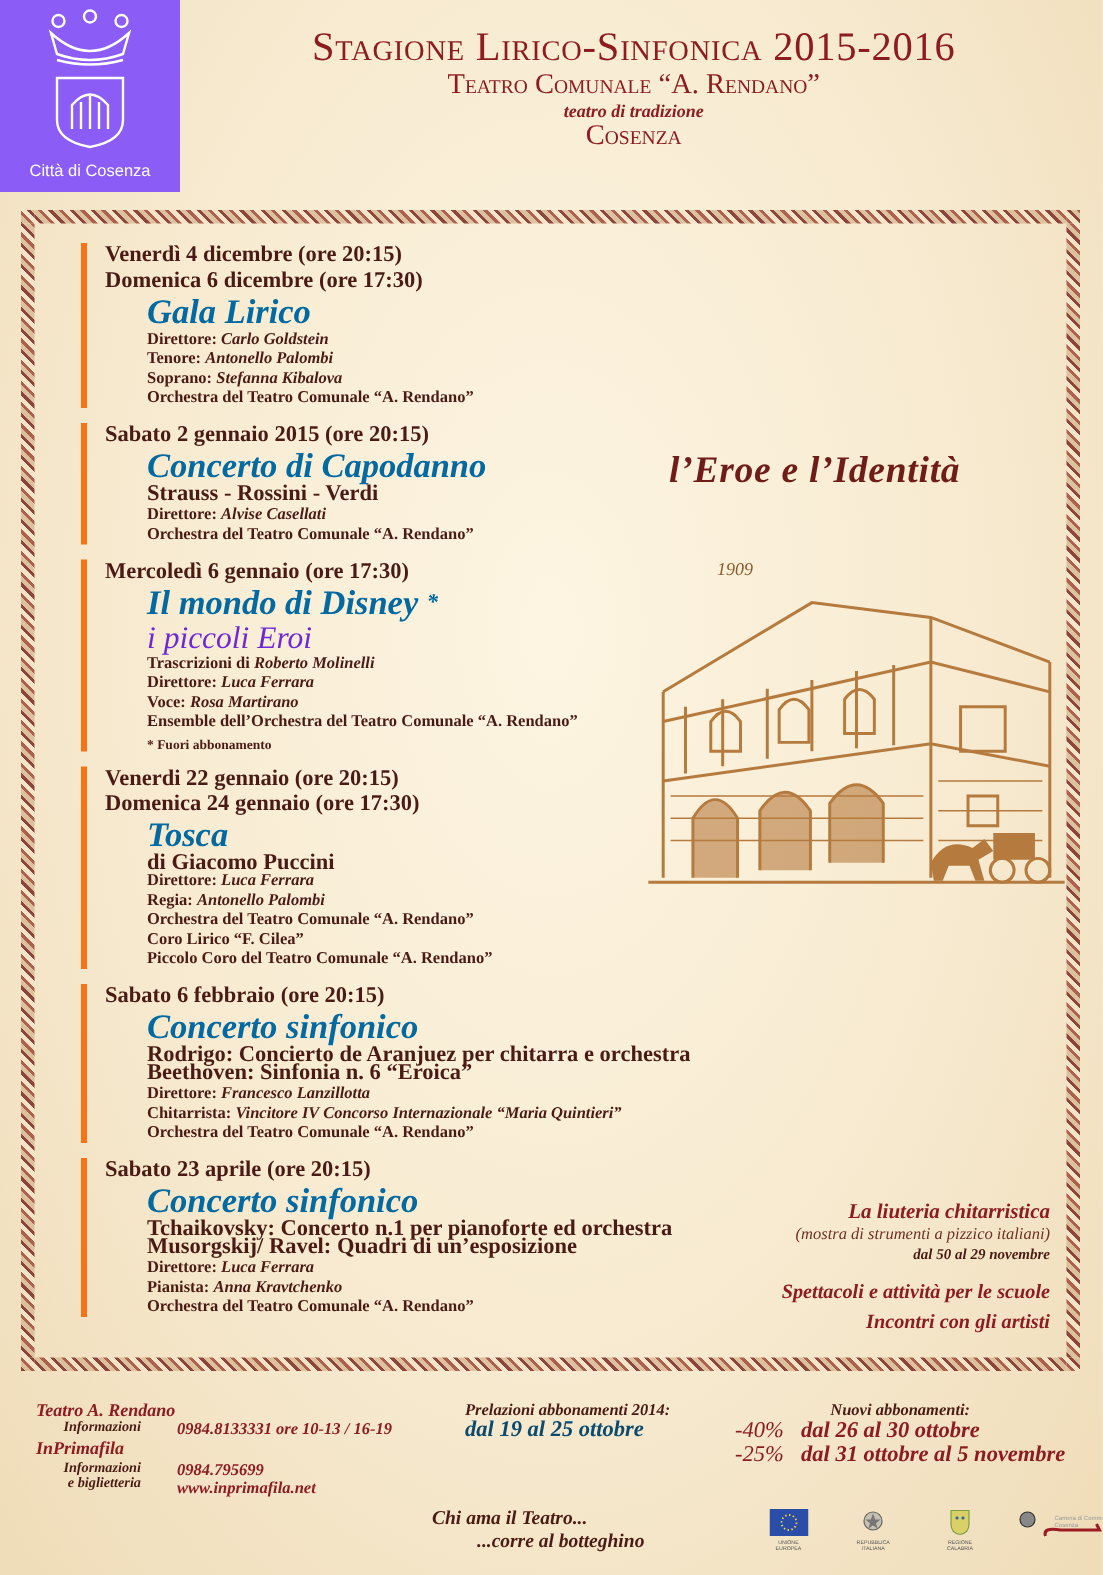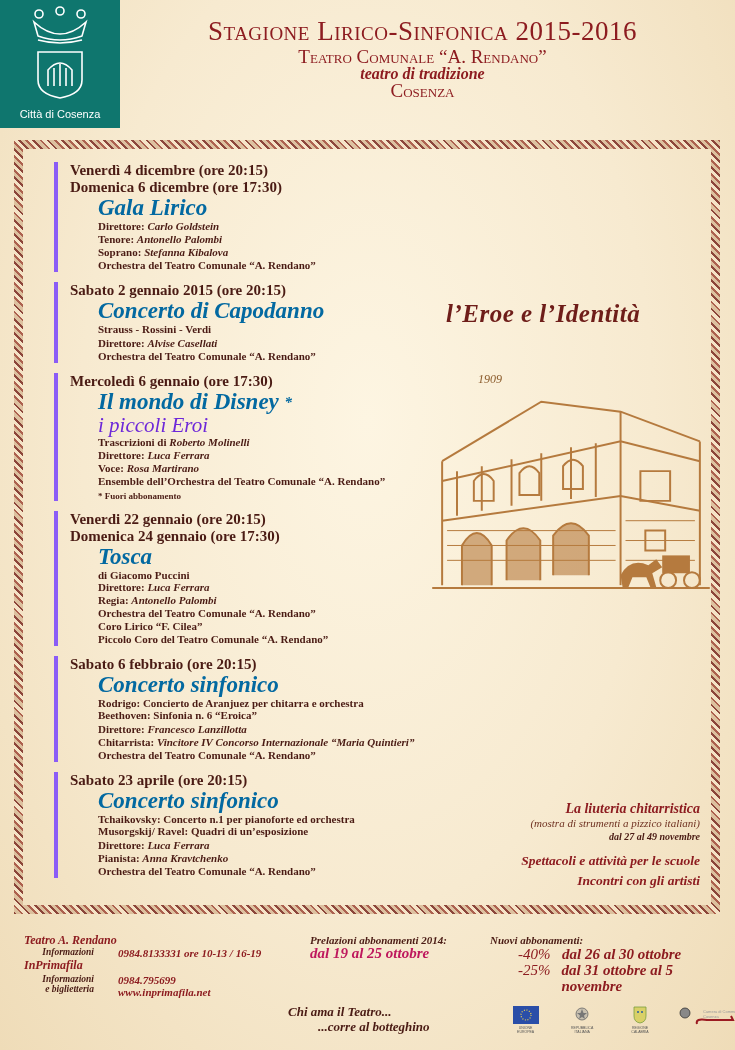--- a/index.html
+++ b/index.html
@@ -9,62 +9,62 @@
     font-family: "Liberation Serif", serif;
     background: #f8ecd3;
     background-image:
       radial-gradient(ellipse at 50% 40%, #fdf5e2 0%, #f7ead0 55%, #efdcb8 100%),
       repeating-linear-gradient(95deg, rgba(200,170,120,0.05) 0 2px, transparent 2px 19px);
     color: #4a1b14;
   }
   
   .logo-block {
     position: absolute; left: 0; top: 0; width: 120px; height: 128px;
-    background: #0f766e;
+    background: #8b5cf6;
   }
   .logo-block svg { position: absolute; left: 30px; top: 6px; }
   .logo-caption {
     position: absolute; left: 0; right: 0; bottom: 8px;
     text-align: center; color: #fff;
     font-family: "Liberation Sans", sans-serif; font-size: 11px;
   }
   .header-titles {
     position: absolute; left: 120px; top: 16px; width: 605px; text-align: center;
     color: #8d1c20;
   }
   .header-main { font-size: 27px; font-variant: small-caps; letter-spacing: 0.5px; line-height: 30px; }
   .header-sub { font-size: 19px; font-variant: small-caps; line-height: 22px; }
-  .header-tag { font-size: 16px; font-style: italic; font-weight: bold; line-height: 12px; }
+  .header-tag { font-size: 12px; font-style: italic; font-weight: bold; line-height: 12px; }
   .header-city { font-size: 19px; font-variant: small-caps; line-height: 22px; }
 
   
   .frame {
     position: absolute; left: 14px; top: 140px; width: 706px; height: 774px;
     border: 9px solid transparent;
     border-image: repeating-linear-gradient(45deg, #7a2a22 0 2px, #d9bb98 2px 5px, #a04a3a 5px 7px, #f5e3c6 7px 10px) 9;
     border-radius: 28px;
     opacity: 0.85;
   }
 
   
   .events { position: absolute; left: 54px; top: 162px; width: 420px; }
   .event {
-    position: relative; border-left: 4px solid #8b5cf6; padding-left: 12px;
+    position: relative; border-left: 4px solid #f97316; padding-left: 12px;
     margin-bottom: 10px;
   }
   .date-line { font-size: 15px; font-weight: bold; line-height: 17px; color: #4a1b14; }
   .event-title {
     font-size: 23px; font-weight: bold; font-style: italic; color: #0369a1;
     line-height: 24px; padding-left: 28px;
   }
   .event-title .star { font-size: 15px; vertical-align: top; }
   .event-subtitle { font-size: 21px; font-style: italic; color: #6d28d9; line-height: 22px; padding-left: 28px; }
   .detail { font-size: 11px; font-weight: bold; line-height: 13px; padding-left: 28px; color: #4a1b14; }
   .detail i { font-weight: bold; }
-  .detail.small { font-size: 11px; line-height: 12px; }
+  .detail.small { font-size: 15px; line-height: 12px; }
   .note { font-size: 9px; font-weight: bold; padding-left: 28px; margin-top: 3px; }
 
   
   .motto {
     position: absolute; left: 446px; top: 300px; width: 240px;
     font-family: "Liberation Serif", serif; font-style: italic; font-weight: bold;
     font-size: 25px; color: #6e1d19; letter-spacing: 0.5px;
   }
   .building { position: absolute; left: 432px; top: 372px; width: 278px; height: 228px; }
   .year { position: absolute; left: 478px; top: 372px; font-size: 12px; font-style: italic; color: #8a5a2a; }
@@ -74,25 +74,25 @@
   .extra-dates { font-size: 10px; font-weight: bold; font-style: italic; line-height: 13px; color: #4a1b14; margin-bottom: 8px; }
   .extra-line { font-size: 13.5px; font-weight: bold; font-style: italic; line-height: 20px; }
 
   
   .footer-left { position: absolute; left: 24px; top: 934px; width: 280px; }
   .f-org { font-size: 12px; font-weight: bold; font-style: italic; color: #8d1c20; line-height: 13px; }
   .f-row { display: flex; }
   .f-label { width: 94px; text-align: right; font-size: 9.5px; font-weight: bold; font-style: italic; line-height: 10px; color: #4a1b14; padding-right: 24px; }
   .f-value { font-size: 11px; font-weight: bold; font-style: italic; color: #8d1c20; line-height: 12px; }
   .footer-mid { position: absolute; left: 310px; top: 934px; }
-  .fm-label { font-size: 11px; font-weight: bold; font-style: italic; color: #4a1b14; line-height: 12px; }
-  .fm-value { font-size: 15px; font-weight: bold; font-style: italic; color: #be185d; line-height: 15px; }
+  .fm-label { font-size: 11px; font-weight: bold; font-style: italic; color: #4a1b14; line-height: 12px; text-align: center; }
+  .fm-value { font-size: 15px; font-weight: bold; font-style: italic; color: #0c4a6e; line-height: 15px; }
   .footer-right { position: absolute; left: 490px; top: 934px; }
   .fr-row { display: flex; gap: 8px; font-size: 15px; font-weight: bold; font-style: italic; color: #8d1c20; line-height: 16px; }
-  .fr-pct { font-weight: normal; width: 36px; margin-left: 28px; }
+  .fr-pct { font-weight: normal; width: 36px; }
   .slogan { position: absolute; left: 288px; top: 1004px; font-size: 13px; font-style: italic; font-weight: bold; color: #4a1b14; line-height: 15px; }
   .slogan div:last-child { padding-left: 30px; }
   .sponsors { position: absolute; left: 510px; top: 1006px; display: flex; gap: 22px; align-items: flex-start; }
   .sponsor { display: flex; flex-direction: column; align-items: center; }
   .sponsor-cap { font-family: "Liberation Sans", sans-serif; font-size: 3.5px; color: #555; margin-top: 2px; text-transform: uppercase; text-align: center; }
   .chamber-name { font-family: "Liberation Sans", sans-serif; font-size: 4px; color: #999; }
 </style>
 </head>
 <body>
 
@@ -208,21 +208,21 @@
     <circle cx="238" cy="210" r="8" fill="none" stroke="#b57a3e" stroke-width="2"></circle>
     <path d="M232 185 h28 v18 h-28 z"></path>
     <circle cx="262" cy="210" r="8" fill="none" stroke="#b57a3e" stroke-width="2"></circle>
   </g>
 </svg>
 <div class="year">1909</div>
 
 <div class="extras">
   <div class="extra-title">La liuteria chitarristica</div>
   <div class="extra-sub">(mostra di strumenti a pizzico italiani)</div>
-  <div class="extra-dates">dal 27 al 49 novembre</div>
+  <div class="extra-dates">dal 50 al 29 novembre</div>
   <div class="extra-line">Spettacoli e attività per le scuole</div>
   <div class="extra-line">Incontri con gli artisti</div>
 </div>
 
 <div class="footer-left">
   <div class="f-org">Teatro A. Rendano</div>
   <div class="f-row">
     <div class="f-label">Informazioni</div>
     <div class="f-value">0984.8133331 ore 10-13 / 16-19</div>
   </div>

